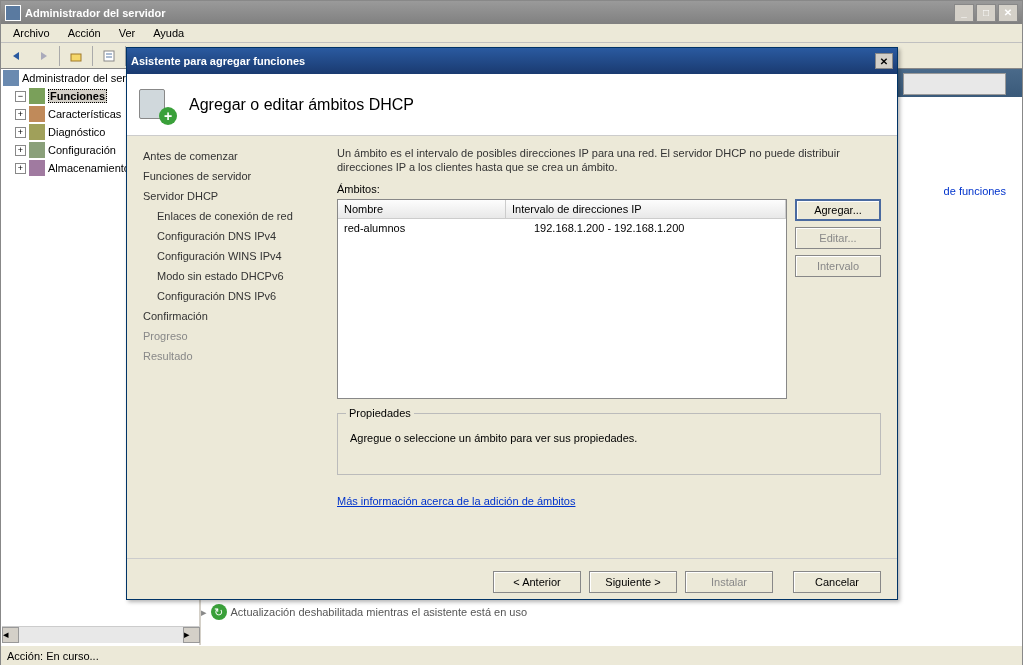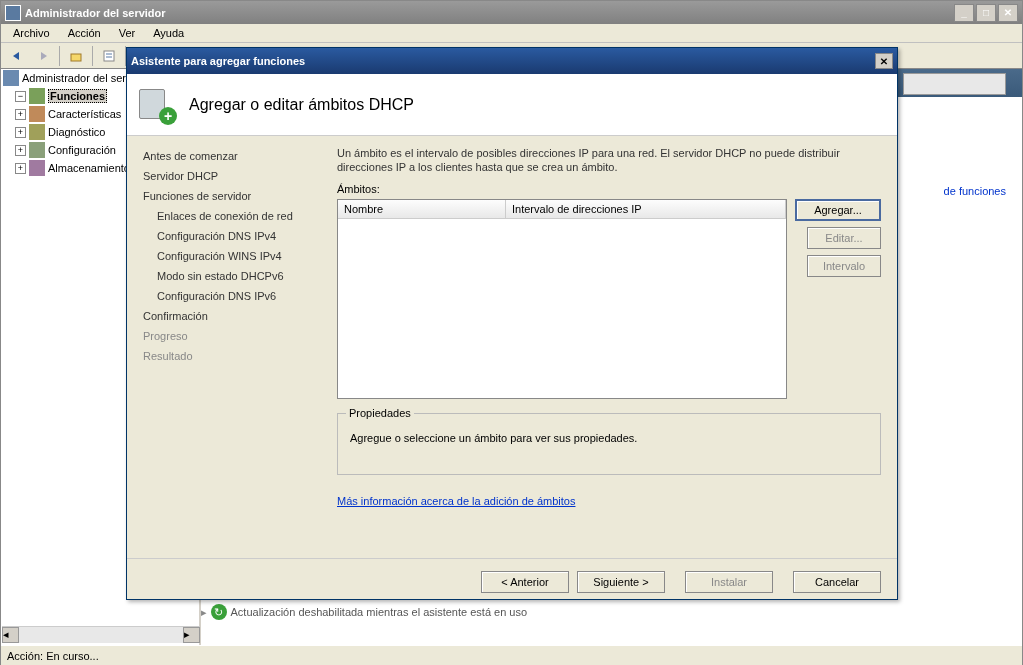--- a/index.html
+++ b/index.html
@@ -67,21 +67,21 @@
 .scopes-thead { display: flex; background: linear-gradient(#fdfdfd,#e8e8e8); border-bottom: 1px solid #ccc; }
 .scopes-thead div { padding: 3px 6px; border-right: 1px solid #ccc; }
 .scopes-thead .c1 { width: 168px; }
 .scopes-thead .c2 { flex: 1; }
 .scopes-trow { display: flex; padding: 2px 0; }
 .scopes-trow div { padding: 1px 6px; }
 .scopes-trow .c1 { width: 190px; }
 .scopes-trow .c2 { flex: 1; }
 .scopes-btns { width: 86px; display:flex; flex-direction:column; gap:6px; }
 .btn { height: 22px; background: #ece9d8; border: 1px solid #888; box-shadow: inset 1px 1px #fff; cursor: pointer; }
-.btn:disabled { color: #888; cursor:default;margin-left:12px; }
+.btn:disabled { color: #888; cursor:default; }
 .btn.default { border: 2px solid #4a6aa0; }
 
 .props-group { margin-top: 14px; border: 1px solid #bbb; padding: 18px 12px 30px; position: relative; }
 .props-group .legend { position: absolute; top: -7px; left: 8px; background: #ece9d8; padding: 0 3px; }
 .link { color: #0033cc; text-decoration: underline; cursor: pointer; display: inline-block; margin-top: 20px; }
 
 .wiz-footer { height: 46px; border-top: 1px solid #ccc; display: flex; align-items: center; justify-content: flex-end; padding: 0 16px; gap: 8px; }
 .wiz-footer .btn { width: 88px; }
 
 
@@ -212,40 +212,46 @@
   <div class="wiz-header">
     <div class="wiz-hicon">
       <div class="srv"></div>
         <div class="plus">+</div>
     </div>
     <h1>Agregar o editar ámbitos DHCP</h1>
   </div>
   <div class="wiz-body">
     <div class="wiz-nav" id="wiz-nav">
         <div class="nav-item">Antes de comenzar</div>
+        <div class="nav-item">Funciones de servidor</div>
         <div class="nav-item">Servidor DHCP</div>
-        <div class="nav-item">Funciones de servidor</div>
         <div class="nav-item sub">Enlaces de conexión de red</div>
         <div class="nav-item sub">Configuración DNS IPv4</div>
         <div class="nav-item sub">Configuración WINS IPv4</div>
         <div class="nav-item sub">Modo sin estado DHCPv6</div>
         <div class="nav-item sub">Configuración DNS IPv6</div>
         <div class="nav-item">Confirmación</div>
         <div class="nav-item disabled">Progreso</div>
         <div class="nav-item disabled">Resultado</div>
       </div>
     <div class="wiz-content">
       <div class="desc">Un ámbito es el intervalo de posibles direcciones IP para una red. El servidor DHCP no puede distribuir direcciones IP a los clientes hasta que se crea un ámbito.</div>
       <div class="scopes-lbl">Ámbitos:</div>
       <div class="scopes-row">
         <div class="scopes-table">
           <div class="scopes-thead">
             <div class="c1">Nombre</div>
             <div class="c2">Intervalo de direcciones IP</div>
           </div>
+          <div id="scopes-body">
+              <div class="scopes-trow">
+                <div class="c1">red-alumnos</div>
+                <div class="c2">192.168.1.200 - 192.168.1.200</div>
+              </div>
+            </div>
         </div>
         <div class="scopes-btns">
           <button class="btn default">Agregar...</button>
           <button class="btn" disabled="">Editar...</button>
           <button class="btn" disabled="">Intervalo</button>
         </div>
       </div>
       <div class="props-group">
         <span class="legend">Propiedades</span>
         <div>Agregue o seleccione un ámbito para ver sus propiedades.</div>

